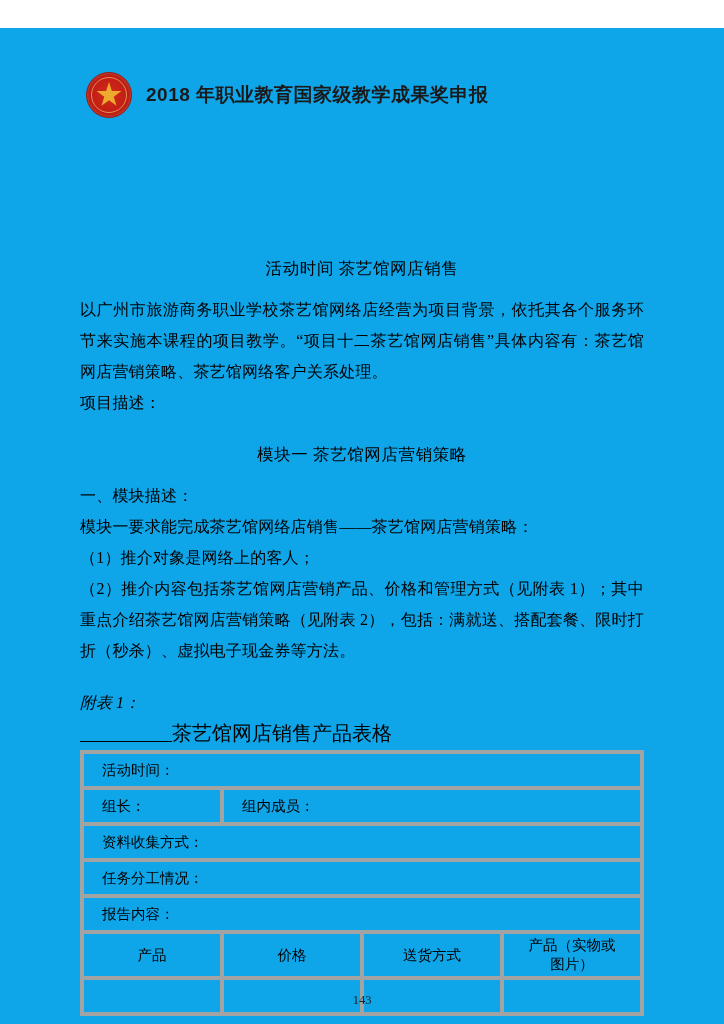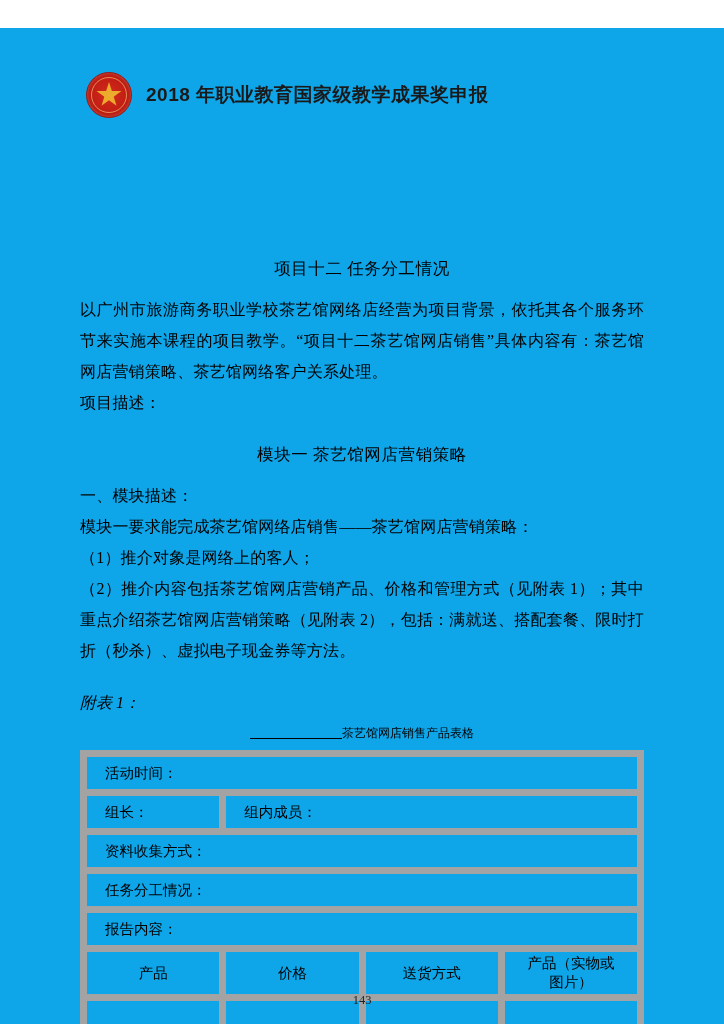--- a/index.html
+++ b/index.html
@@ -94,41 +94,41 @@
   .spacer-10 { height: 10px; }
   .spacer-22 { height: 22px; }
 
   
   .attach-label {
     font-size: 16px;
     line-height: 30px;
     font-style: italic;
   }
   .table-caption {
-    text-align: center;
-    font-size: 12px;
+    text-align: left;
+    font-size: 20px;
     line-height: 26px;
     margin-top: 2px;
   }
   .caption-blank {
     display: inline-block;
     border-bottom: 1px solid #000;
     width: 92px;
     vertical-align: -2px;
   }
 
   
   table.form {
     border-collapse: collapse;
     width: 100%;
     table-layout: fixed;
     margin-top: 4px;
   }
   table.form td {
-    border: 7px solid #a3a3a3;
+    border: 4px solid #a3a3a3;
     height: 28px;
     font-size: 14.5px;
     padding: 2px 18px;
     vertical-align: middle;
   }
   td.lbl { text-align: left; }
   td.ctr { text-align: center; }
   .row-empty td { height: 26px; }
 
   .report-group {
@@ -161,21 +161,21 @@
 
 <div class="page">
 
   <div class="header">
     <div class="emblem"></div>
     <div class="header-title">2018 年职业教育国家级教学成果奖申报</div>
   </div>
 
   <div class="content">
 
-    <div class="center-title">项目十二  任务分工情况</div>
+    <div class="center-title">活动时间  茶艺馆网店销售</div>
 
     <div class="spacer-10"></div>
 
     <div class="para">以广州市旅游商务职业学校茶艺馆网络店经营为项目背景，依托其各个服务环节来实施本课程的项目教学。“项目十二茶艺馆网店销售”具体内容有：茶艺馆网店营销策略、茶艺馆网络客户关系处理。</div>
     <div class="para">项目描述：</div>
 
     <div class="spacer-22"></div>
 
     <div class="center-title">模块一  茶艺馆网店营销策略</div>
 

